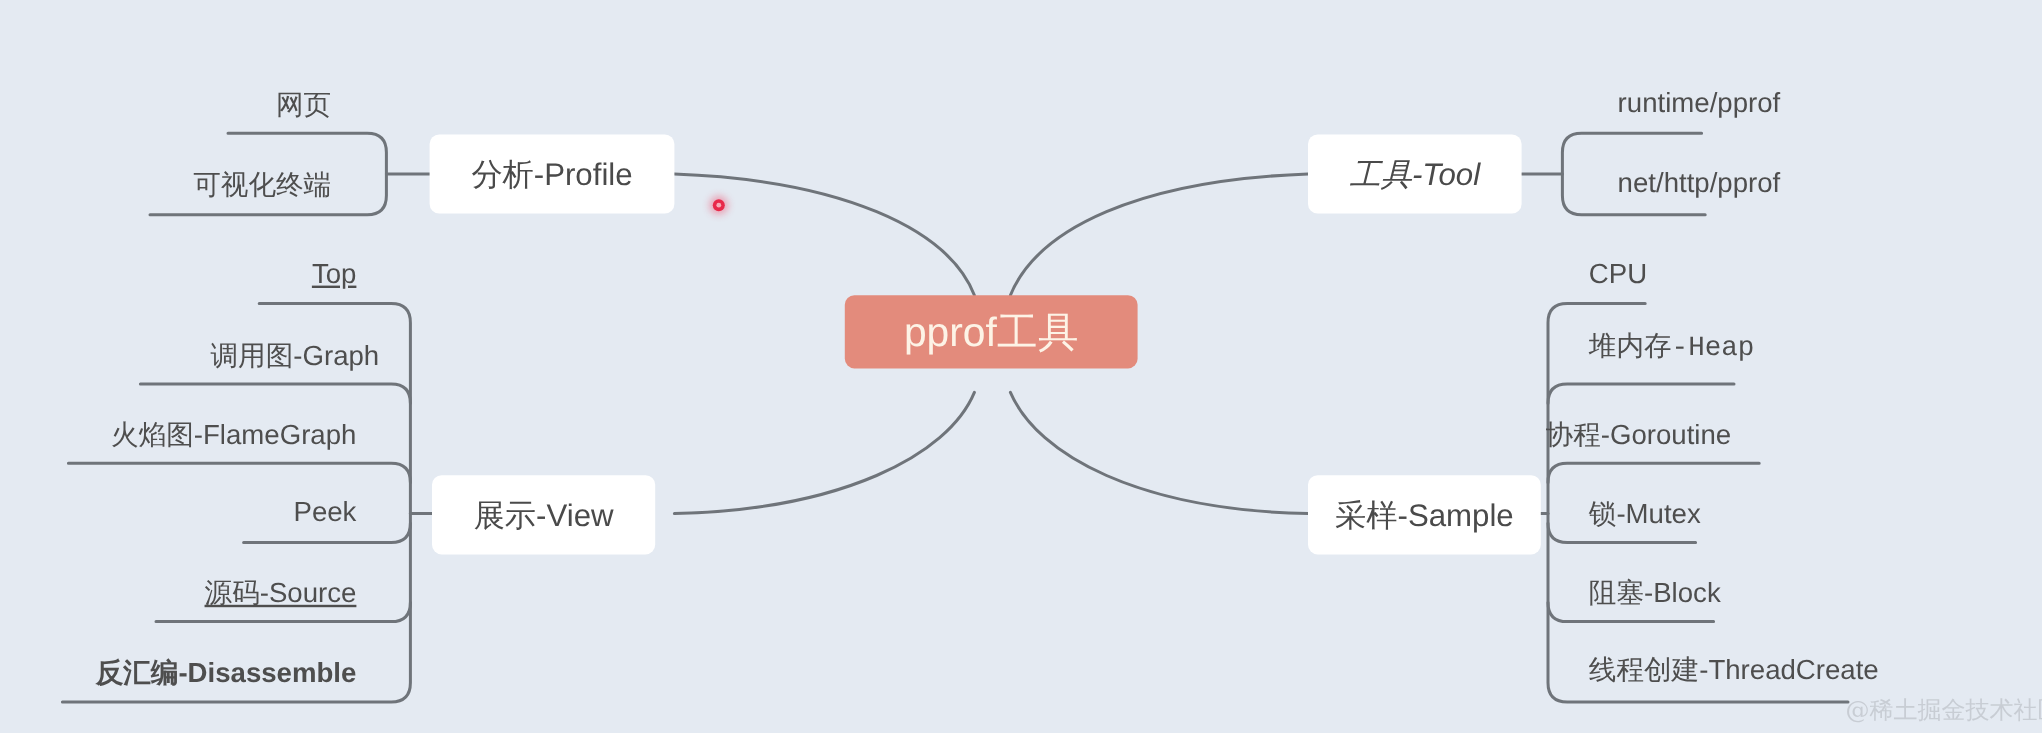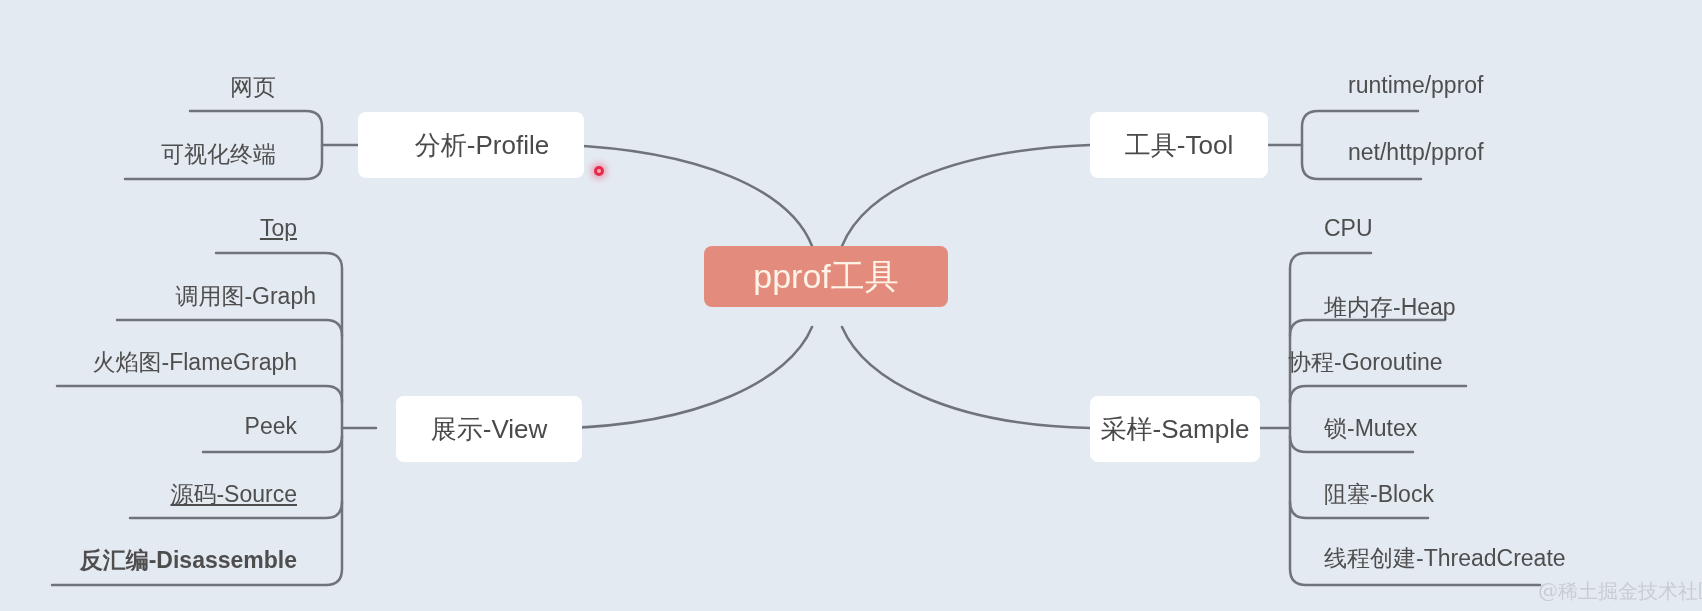--- a/index.html
+++ b/index.html
@@ -67,48 +67,48 @@
     <path d="M1466 386 H 1306 Q 1290 386 1290 402"></path>
     <path d="M1413 452 H 1306 Q 1290 452 1290 436"></path>
     <path d="M1428 518 H 1306 Q 1290 518 1290 502"></path>
   </g>
 </svg>
 
 <div class="root">
   <span>pprof工具</span>
 </div>
 
-<div class="node" style="left:358px; top:112px; width:204px; height:66px;padding-left:22px;">
+<div class="node" style="left:358px; top:112px; width:204px; height:66px;">
   <span>分析-Profile</span>
 </div>
-<div class="node" style="left:396px; top:396px; width:186px; height:66px;">
+<div class="node" style="left:360px; top:396px; width:186px; height:66px;">
   <span>展示-View</span>
 </div>
-<div class="node" style="left:1090px; top:112px; width:178px; height:66px;">
+<div class="node" style="left:1090px; top:112px; width:178px; height:66px;font-style:italic;">
   <span>工具-Tool</span>
 </div>
-<div class="node" style="left:1090px; top:396px; width:170px; height:66px;">
+<div class="node" style="left:1090px; top:396px; width:194px; height:66px;">
   <span>采样-Sample</span>
 </div>
 
 <div class="leaf right-align" style="right:1426px; top:72px;">网页</div>
 <div class="leaf right-align" style="right:1426px; top:139px;">可视化终端</div>
 
 <div class="leaf right-align" style="right:1405px; top:215px;text-decoration:underline;">Top</div>
 <div class="leaf right-align" style="right:1386px; top:281px;">调用图-Graph</div>
 <div class="leaf right-align" style="right:1405px; top:347px;">火焰图-FlameGraph</div>
 <div class="leaf right-align" style="right:1405px; top:413px;">Peek</div>
 <div class="leaf right-align" style="right:1405px; top:479px;text-decoration:underline;">源码-Source</div>
 <div class="leaf right-align" style="right:1405px; top:545px;font-weight:bold;">反汇编-Disassemble</div>
 
 <div class="leaf" style="left:1348px; top:72px;text-align:right;">runtime/pprof</div>
 <div class="leaf" style="left:1348px; top:139px;">net/http/pprof</div>
 
 <div class="leaf" style="left:1324px; top:215px;">CPU</div>
-<div class="leaf" style="left:1324px; top:292px;">堆内存-Heap</div>
+<div class="leaf" style="left:1324px; top:273px;font-family:Liberation Mono, monospace;">堆内存-Heap</div>
 <div class="leaf" style="left:1288px; top:347px;">协程-Goroutine</div>
 <div class="leaf" style="left:1324px; top:413px;">锁-Mutex</div>
 <div class="leaf" style="left:1324px; top:479px;">阻塞-Block</div>
 <div class="leaf" style="left:1324px; top:543px;text-align:center;">线程创建-ThreadCreate</div>
 
 <div class="cursor-dot"></div>
 
 <div class="watermark">@稀土掘金技术社区</div>
 
 </body></html>

